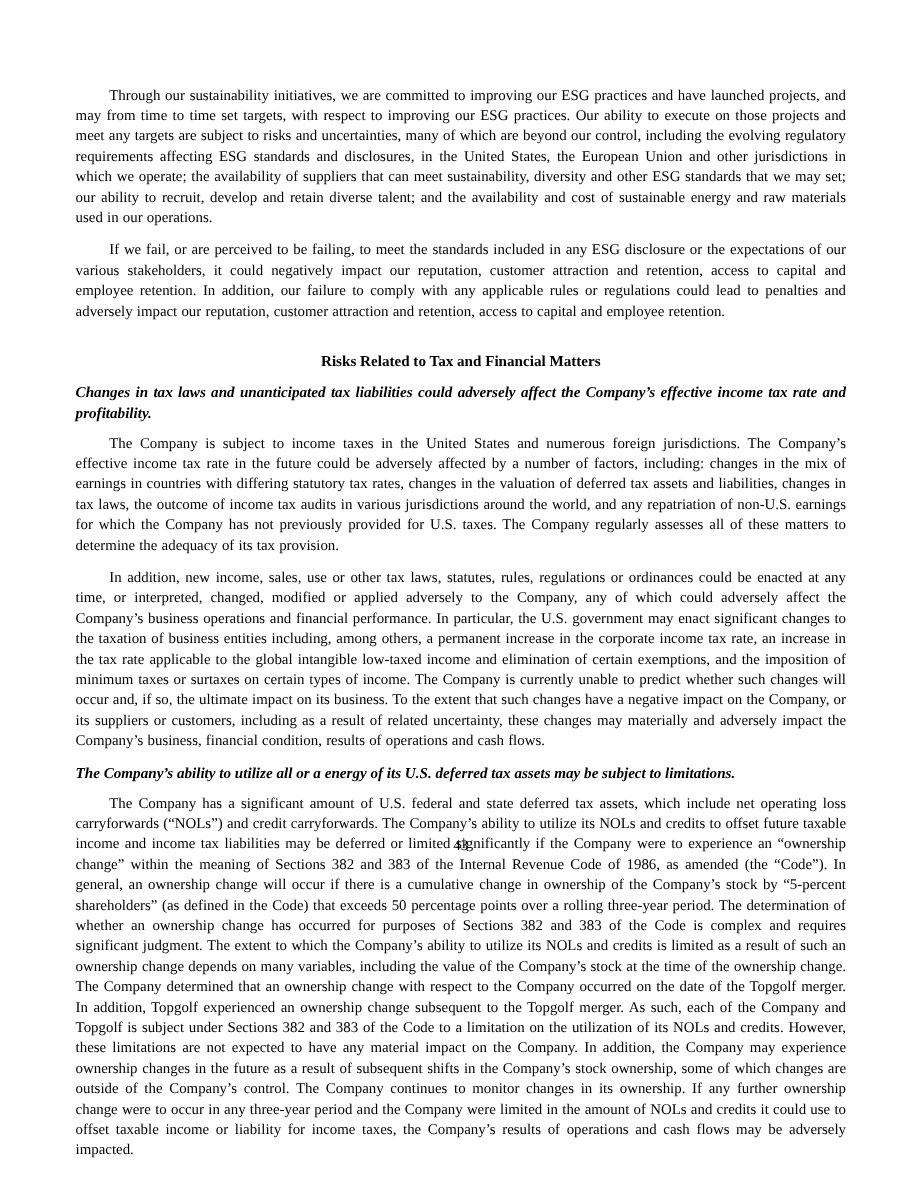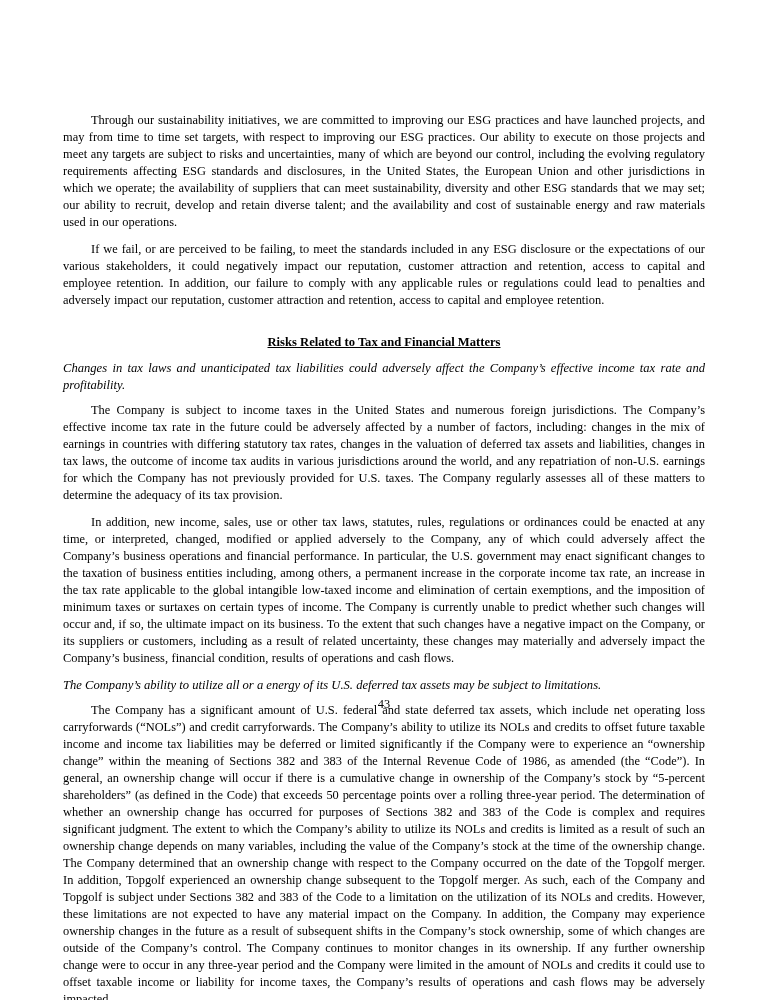--- a/index.html
+++ b/index.html
@@ -15,42 +15,41 @@
     font-family: "Liberation Serif", "DejaVu Serif", serif;
     color: #000000;
   }
   .page {
     position: absolute;
     top: 0;
     left: 0;
     width: 768px;
     height: 749px;
     box-sizing: border-box;
-    padding: 112px 63px 0 63px;
+    padding: 71px 63px 0 63px;
   }
   .para {
     font-size: 12.4px;
     line-height: 17px;
     text-align: justify;
     text-indent: 28px;
     margin: 0 0 10px 0;
     word-spacing: 0.4px;
   }
   .section-heading {
     font-size: 12.6px;
     line-height: 17px;
     font-weight: bold;
     text-align: center;
     margin: 25px 0 9px 0;
-    text-decoration: underline;
   }
   .sub-heading {
     font-size: 12.6px;
     line-height: 17px;
-    font-weight: normal;
+    font-weight: bold;
     font-style: italic;
     text-align: justify;
     margin: 2px 0 8px 0;
   }
   .page-footer {
     position: absolute;
     left: 0;
     right: 0;
     bottom: 38px;
     text-align: center;

